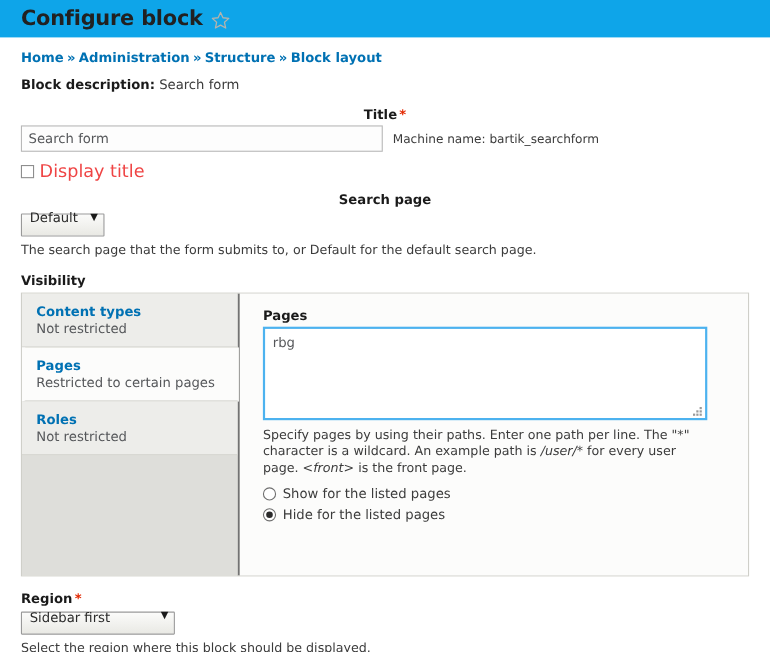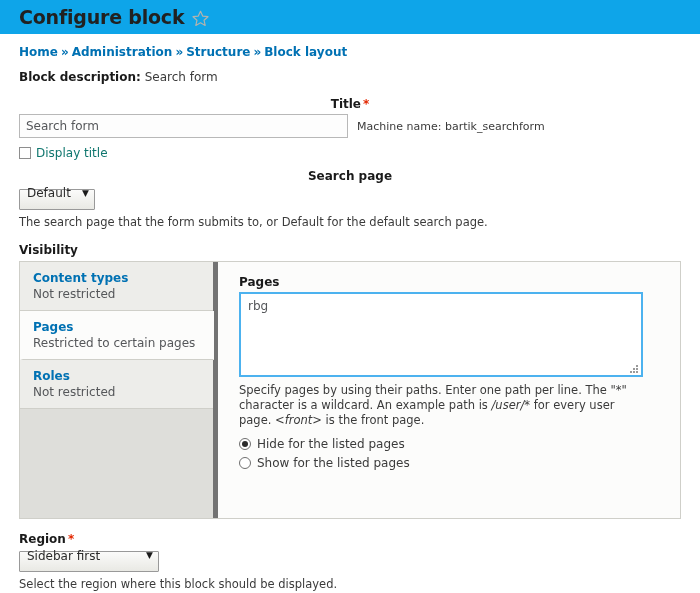--- a/index.html
+++ b/index.html
@@ -119,22 +119,22 @@
   .cb {
     width: 12px;
     height: 12px;
     border: 1px solid #8e8e8e;
     background: #fff;
     box-sizing: border-box;
     display: inline-block;
     margin-right: 5px;
   }
   .checkbox-row label {
-    font-size: 12px;
-    color: #0f766e;
+    font-size: 16px;
+    color: #ef4444;
   }
 
   .select-box {
     display: inline-flex;
     align-items: center;
     justify-content: space-between;
     height: 21px;
     box-sizing: border-box;
     border: 1px solid #999;
     background: linear-gradient(#fbfbfa, #e9e9e4);
@@ -170,21 +170,21 @@
     border: 1px solid #cfcfc9;
     background: #fff;
     display: flex;
     height: 258px;
     box-sizing: border-box;
   }
   .vis-tabs {
     width: 198px;
     flex: none;
     background: #e0e0da;
-    border-right: 5px solid #737373;
+    border-right: 2px solid #737373;
     display: flex;
     flex-direction: column;
     box-sizing: border-box;
   }
   .vis-tab {
     padding: 9px 10px 9px 13px;
     box-sizing: border-box;
     border-bottom: 1px solid #cfcfc9;
     cursor: pointer;
   }
@@ -394,26 +394,26 @@
             <i style="left:3px;top:6px"></i>
             <i style="left:6px;top:6px"></i>
         </span>
       </div>
 
       <div class="textarea-help">
         <span>Specify pages by using their paths. Enter one path per line. The "*" character is a wildcard. An example path is </span><em>/user/*</em><span> for every user page. </span><em>&lt;front&gt;</em><span> is the front page.</span>
       </div>
 
       <div class="radio-row">
+        <span class="rb"></span>
+        <label>Show for the listed pages</label>
+      </div>
+      <div class="radio-row">
         <span class="rb checked"></span>
         <label>Hide for the listed pages</label>
-      </div>
-      <div class="radio-row">
-        <span class="rb"></span>
-        <label>Show for the listed pages</label>
       </div>
     </div>
   </div>
 
   
   <div class="region-label">
     <span>Region</span><span class="req">*</span>
   </div>
   <div class="select-box select-region">
     <span>Sidebar first</span>

